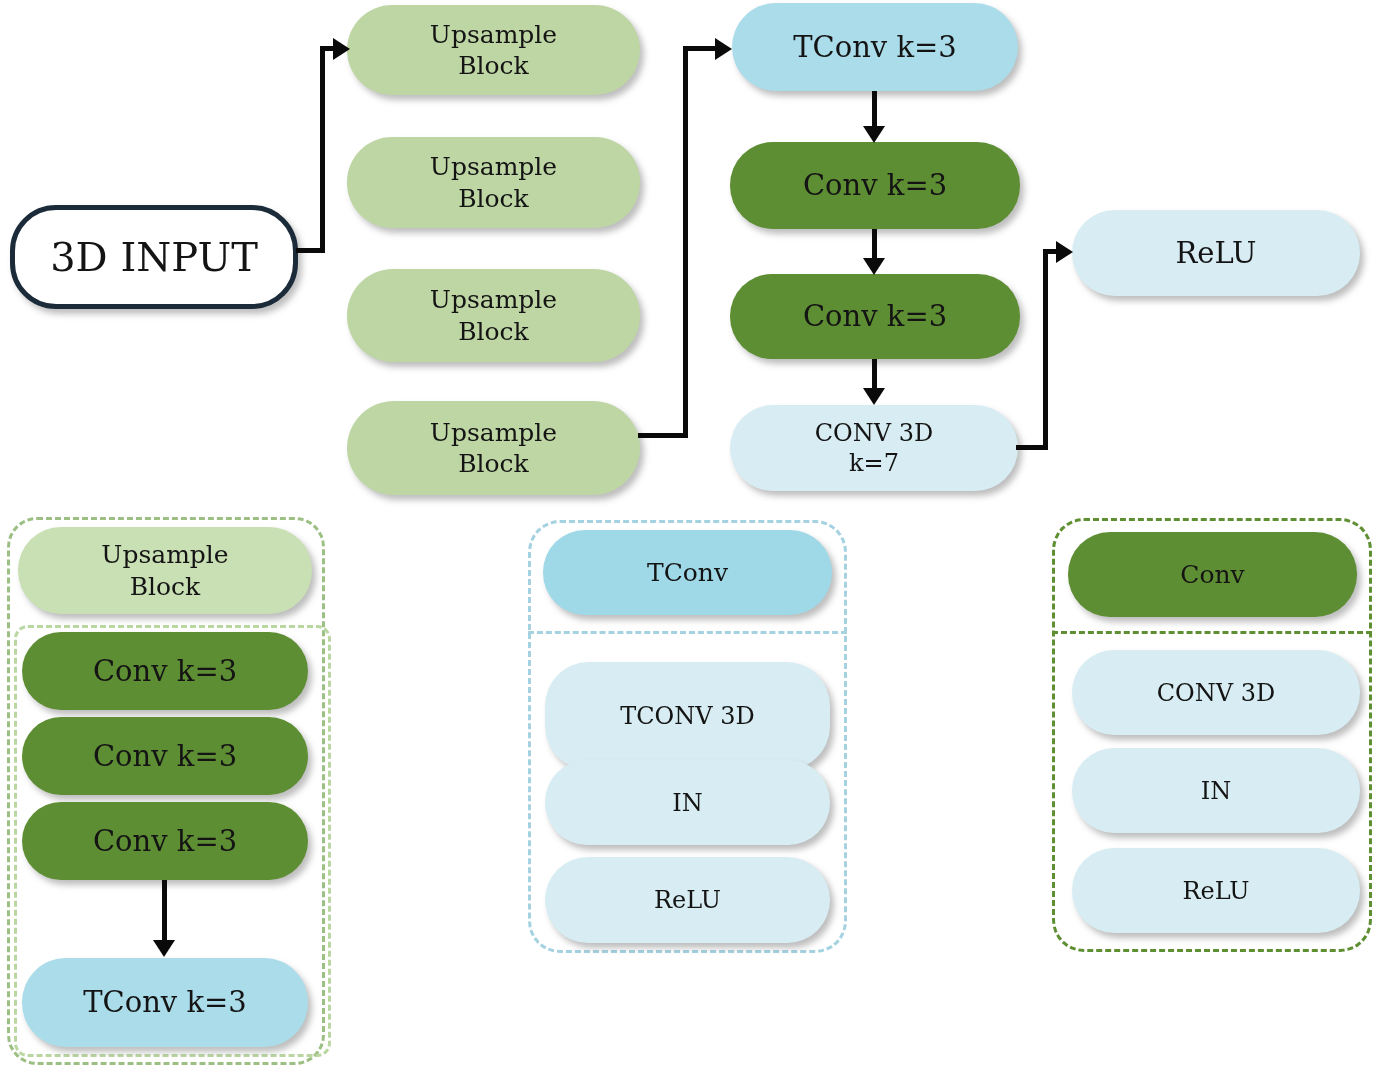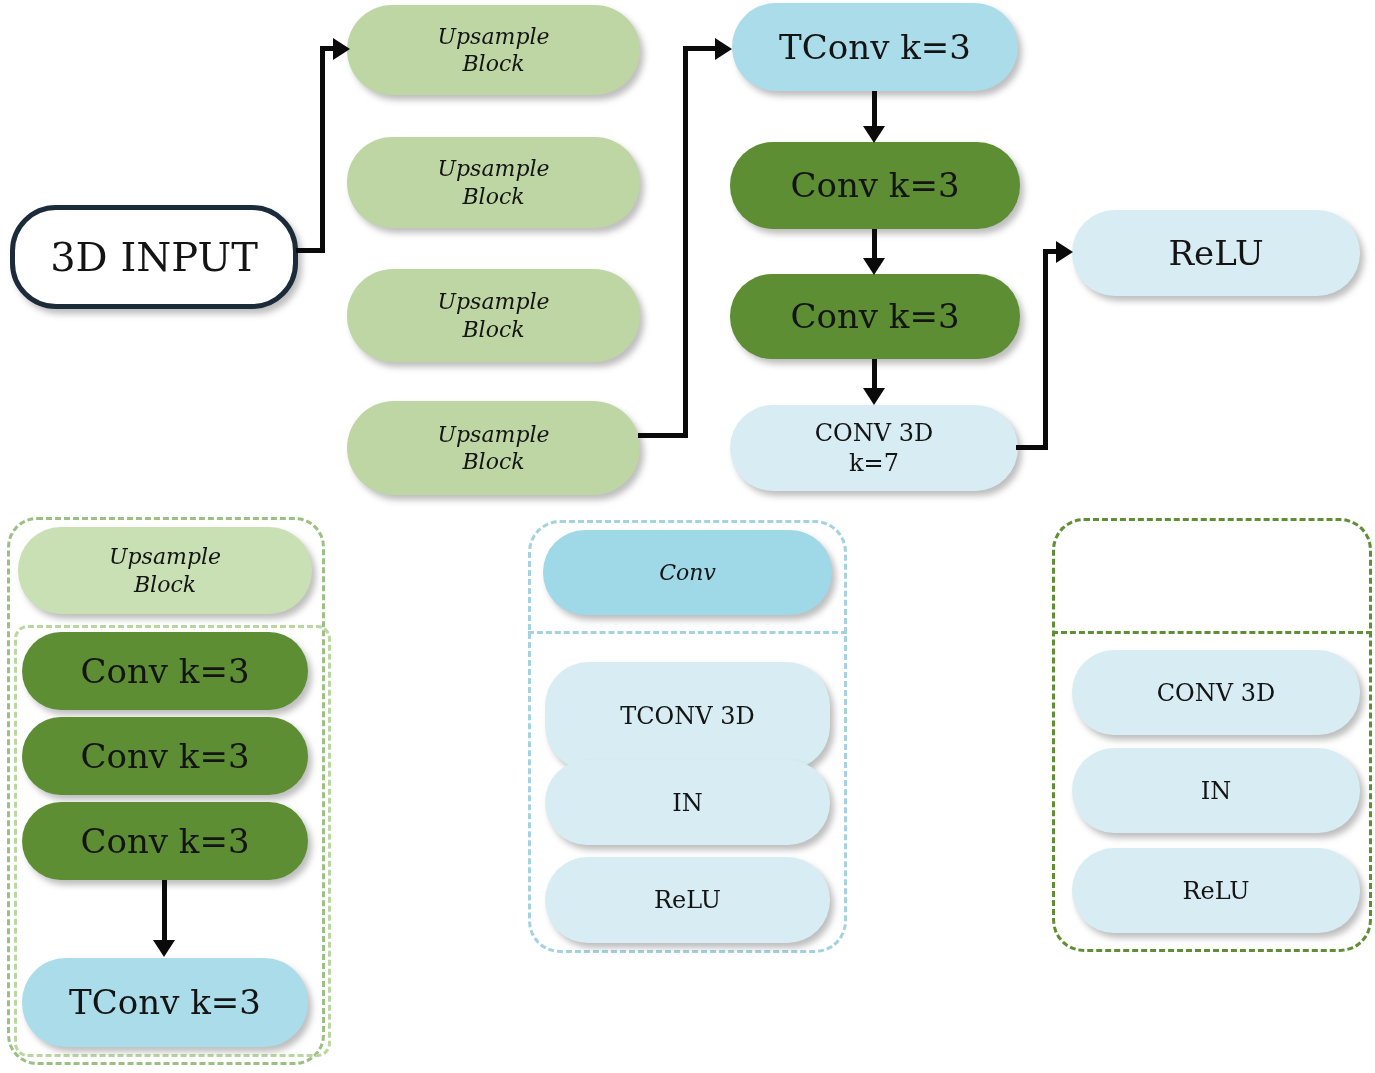--- a/index.html
+++ b/index.html
@@ -19,23 +19,23 @@
     line-height:1.25;
     box-sizing:border-box;
   }
   .shadow{ box-shadow:4px 5px 6px rgba(110,110,110,0.45); }
   .lgreen{ background:var(--light-green,#bed6a4); }
   .hgreen{ background:var(--header-green-light,#c9dfb4); }
   .dgreen{ background:var(--dark-green,#5e8e33); }
   .sblue { background:var(--sky-blue,#abdcea); }
   .hblue { background:var(--header-blue,#9fd8e6); }
   .pblue { background:var(--pale-blue,#d8edf3); }
-  .f30{ font-size:22px;font-style:italic; }
+  .f30{ font-size:25px; }
   .f31{ font-size:24px; }
-  .f33{ font-size:34px; }
+  .f33{ font-size:29px; }
   .f40{ font-size:40px; }
   .hline,.vline{ position:absolute; background:var(--connector-black,#0a0a0a); }
   .hline{ height:5px; }
   .vline{ width:5px; }
   .arrow-right{
     position:absolute;width:0;height:0;
     border-top:11px solid transparent;
     border-bottom:11px solid transparent;
     border-left:17px solid var(--connector-black,#0a0a0a);
   }
@@ -117,32 +117,33 @@
 
   <div class="vline" style="left:162px;top:880px;height:62px;"></div>
   <div class="arrow-down" style="left:153px;top:940px;"></div>
 
   <div class="pill f33 sblue shadow" style="left:22px;top:958px;width:286px;height:89px;border-radius:44px;">TConv k=3</div>
 
   <div class="dashbox" style="left:528px;top:520px;width:319px;height:433px;border:3px dashed var(--dash-blue,#a4d2e1);border-radius:32px;"></div>
 
   <div class="dashbox" style="left:528px;top:631px;width:319px;height:0;border-top:3px dashed var(--dash-blue,#a4d2e1);"></div>
 
-  <div class="pill f30 hblue shadow" style="left:543px;top:530px;width:289px;height:85px;border-radius:42px;">Conv</div>
+  <div class="pill f30 hblue shadow" style="left:543px;top:530px;width:289px;height:85px;border-radius:42px;">TConv</div>
 
   <div class="pill f31 pblue shadow" style="left:545px;top:662px;width:285px;height:108px;border-radius:44px;">TCONV 3D</div>
 
   <div class="pill f31 pblue shadow" style="left:545px;top:760px;width:285px;height:85px;border-radius:42px;">IN</div>
 
   <div class="pill f31 pblue shadow" style="left:545px;top:857px;width:285px;height:86px;border-radius:43px;">ReLU</div>
 
   <div class="dashbox" style="left:1052px;top:518px;width:320px;height:434px;border:3px dashed var(--dash-dark-green,#5f8f33);border-radius:32px;"></div>
 
   <div class="dashbox" style="left:1052px;top:631px;width:320px;height:0;border-top:3px dashed var(--dash-dark-green,#5f8f33);"></div>
 
+  <div class="pill f30 dgreen shadow" style="left:1068px;top:532px;width:289px;height:85px;border-radius:42px;">Conv</div>
 
   <div class="pill f31 pblue shadow" style="left:1072px;top:650px;width:288px;height:85px;border-radius:42px;">CONV 3D</div>
 
   <div class="pill f31 pblue shadow" style="left:1072px;top:748px;width:288px;height:85px;border-radius:42px;">IN</div>
 
   <div class="pill f31 pblue shadow" style="left:1072px;top:848px;width:288px;height:85px;border-radius:42px;">ReLU</div>
 
 </div>
 
 </body></html>

